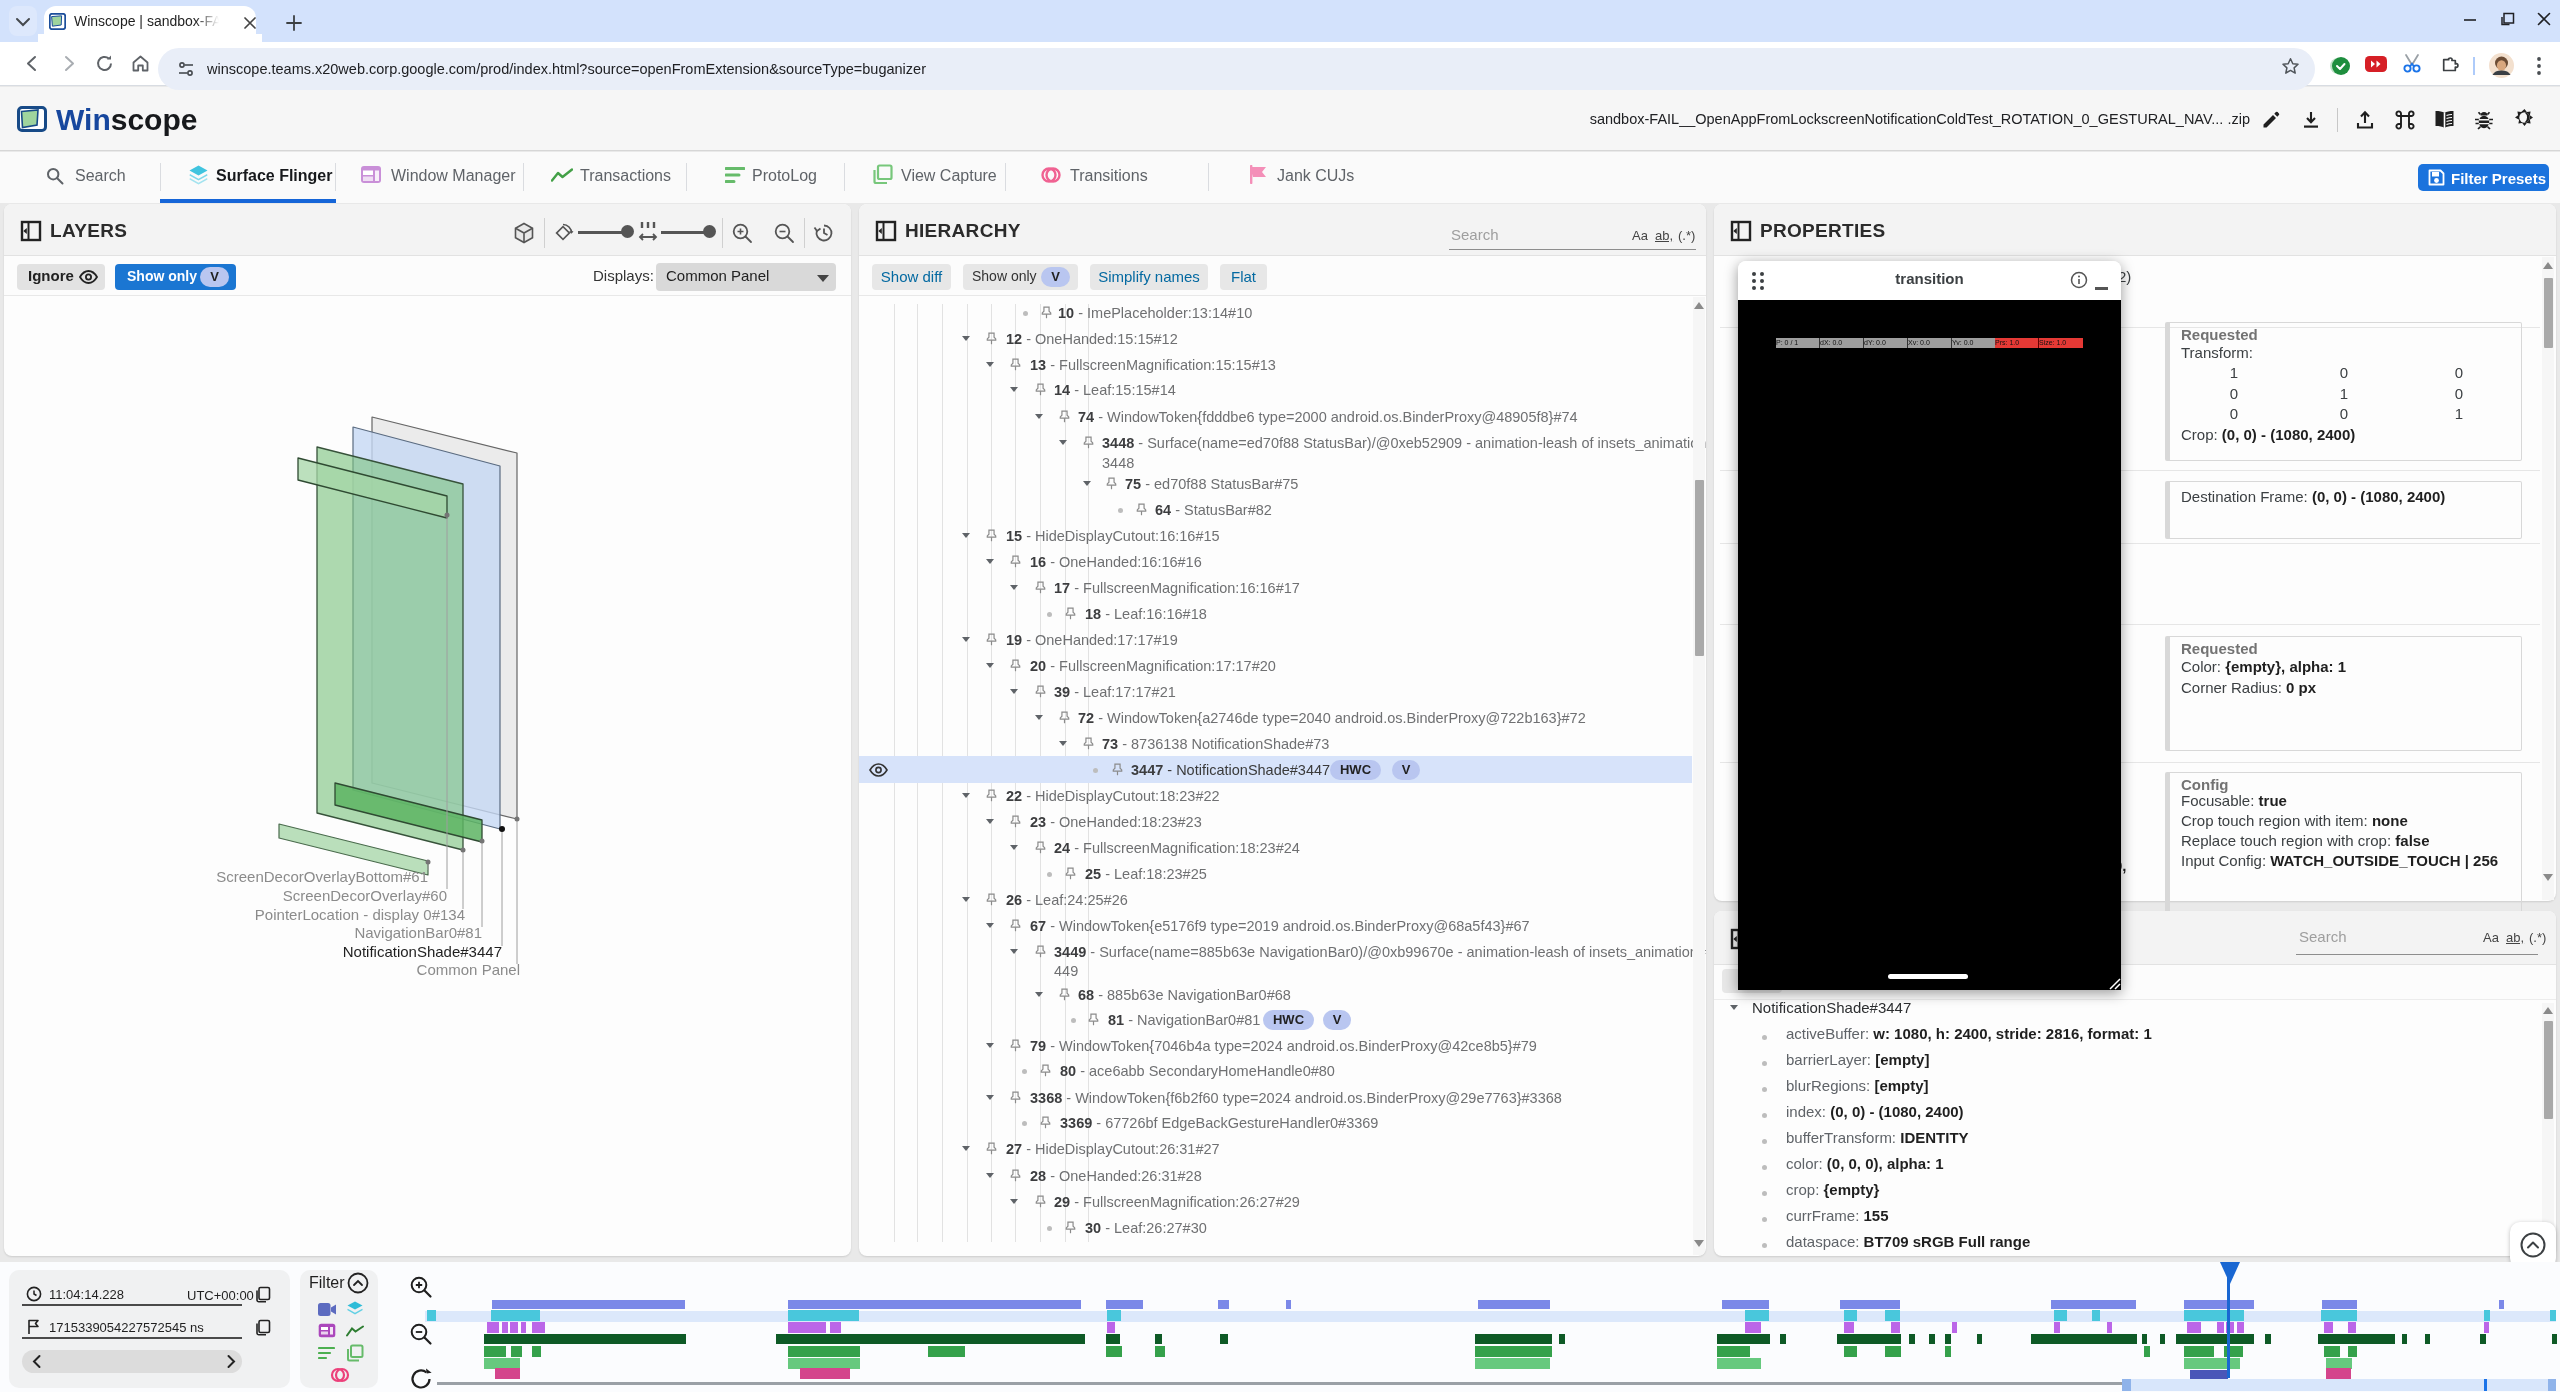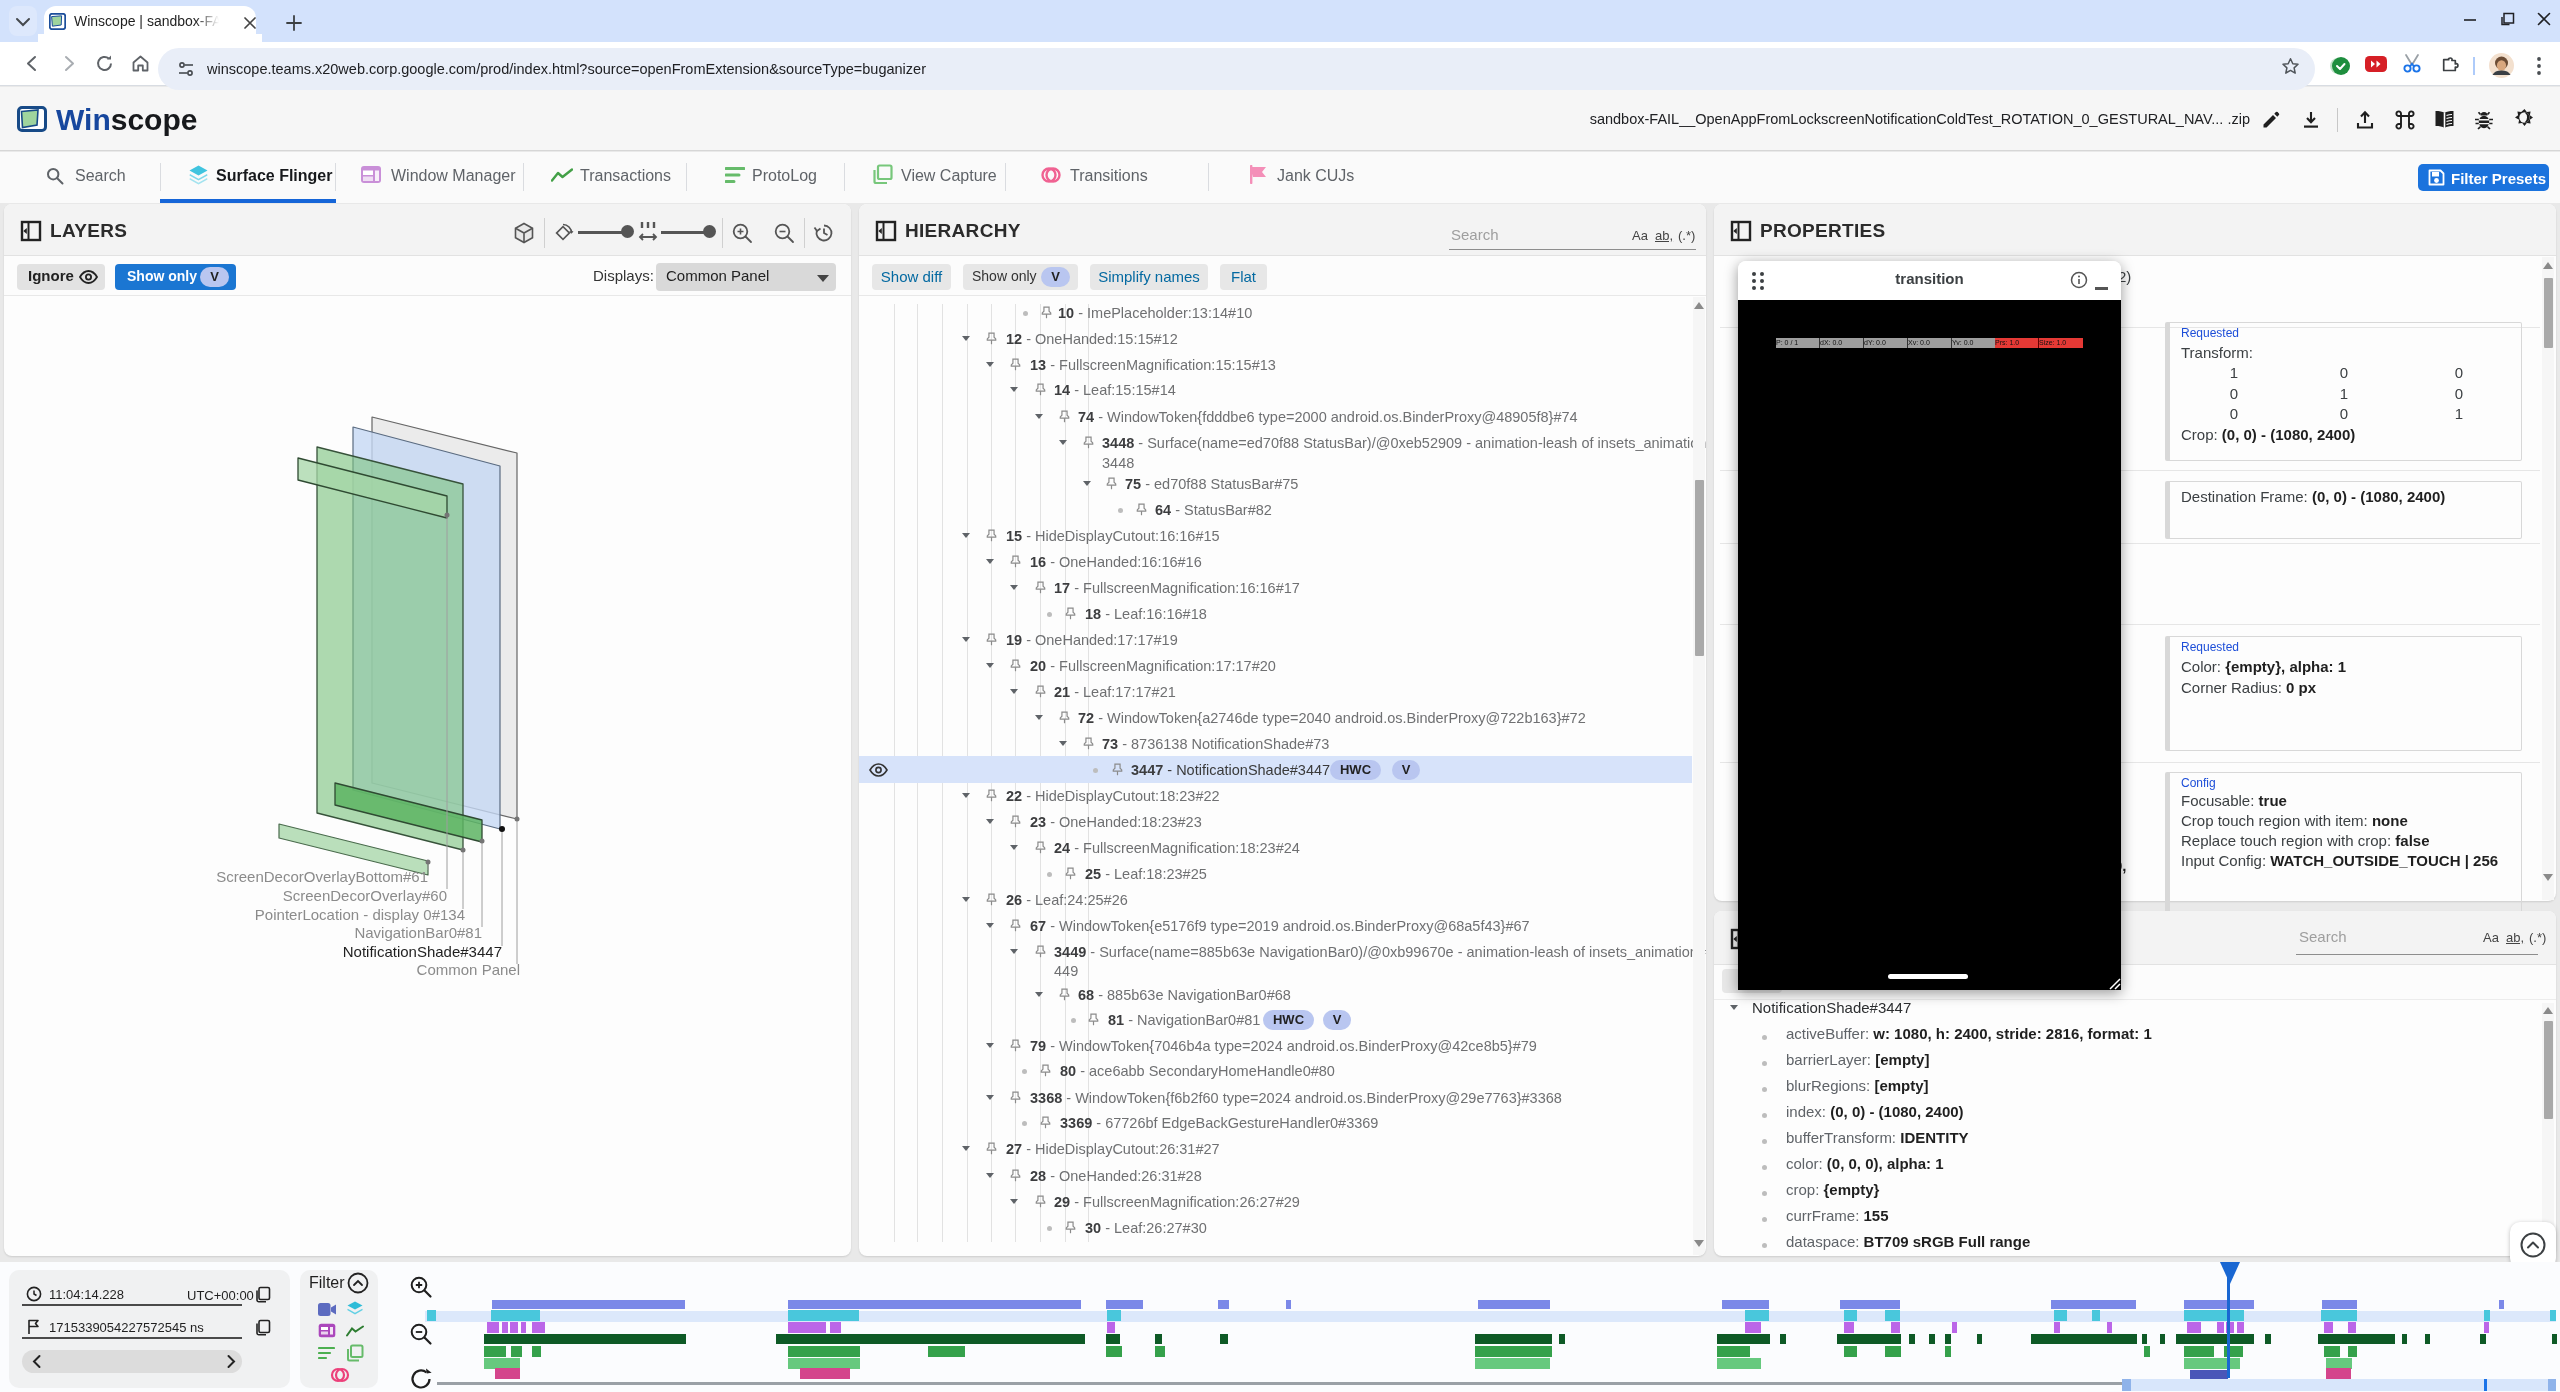--- a/index.html
+++ b/index.html
@@ -26,21 +26,21 @@
 .hrow {position:absolute;height:26px;line-height:26px;font-size:14.5px;color:#6f7072;white-space:nowrap;}
 .hrow b {color:#3c3d3f;}
 .hrow .t {position:absolute;top:0;}
 .arr {position:absolute;top:10px;width:0;height:0;border-left:4.5px solid transparent;border-right:4.5px solid transparent;border-top:5.5px solid #5f6368;}
 .blt {position:absolute;top:11px;width:5px;height:5px;border-radius:50%;background:#bdbdbd;}
 .gline {position:absolute;width:1px;background:#e2e2e2;}
 .pin {position:absolute;top:6px;width:11px;height:14px;}
 .pill {position:absolute;top:3px;height:20px;line-height:20px;background:#b9c6f0;border-radius:10px;font-size:13px;font-weight:bold;color:#222;text-align:center;}
 
 .pbox {position:absolute;border:1px solid #d8d8d8;border-left:5px solid #d8d8d8;border-radius:2px;font-size:15px;color:#3c4043;}
-.pbox .sec {color:#1d4ed8;font-size:12px;}
+.pbox .sec {color:#737373;font-size:15px;font-weight:bold;}
 .kv {font-size:15px;color:#3c4043;white-space:nowrap;}
 .kv b {color:#1f1f1f;}
 .pdiv {position:absolute;height:1px;background:#e6e6e6;}
 
 .sbtrack {position:absolute;width:12px;background:#f6f6f6;}
 .sbthumb {position:absolute;width:9px;background:#a9a9a9;border-radius:1px;}
 .sbarr {position:absolute;width:0;height:0;}
 .up {border-left:5px solid transparent;border-right:5px solid transparent;border-bottom:7px solid #8a8a8a;}
 .dn {border-left:5px solid transparent;border-right:5px solid transparent;border-top:7px solid #8a8a8a;}
 
@@ -484,21 +484,21 @@
         <svg class="pin" style="left:151px" width="12" height="15" viewBox="0 0 12 15">
           <use href="#pin"></use>
         </svg>
         <span class="t" style="left:171px"><b>20</b> - FullscreenMagnification:17:17#20</span>
       </div>
   <div class="hrow" style="top:383px">
         <i class="arr" style="left:151px"></i>
         <svg class="pin" style="left:176px" width="12" height="15" viewBox="0 0 12 15">
           <use href="#pin"></use>
         </svg>
-        <span class="t" style="left:195px"><b>21</b> - Leaf:17:17#21</span>
+        <span class="t" style="left:195px"><b>39</b> - Leaf:17:17#21</span>
       </div>
   <div class="hrow" style="top:409px">
         <i class="arr" style="left:176px"></i>
         <svg class="pin" style="left:200px" width="12" height="15" viewBox="0 0 12 15">
           <use href="#pin"></use>
         </svg>
         <span class="t" style="left:219px"><b>72</b> - WindowToken{a2746de type=2040 android.os.BinderProxy@722b163}#72</span>
       </div>
   <div class="hrow" style="top:435px">
         <i class="arr" style="left:200px"></i>

